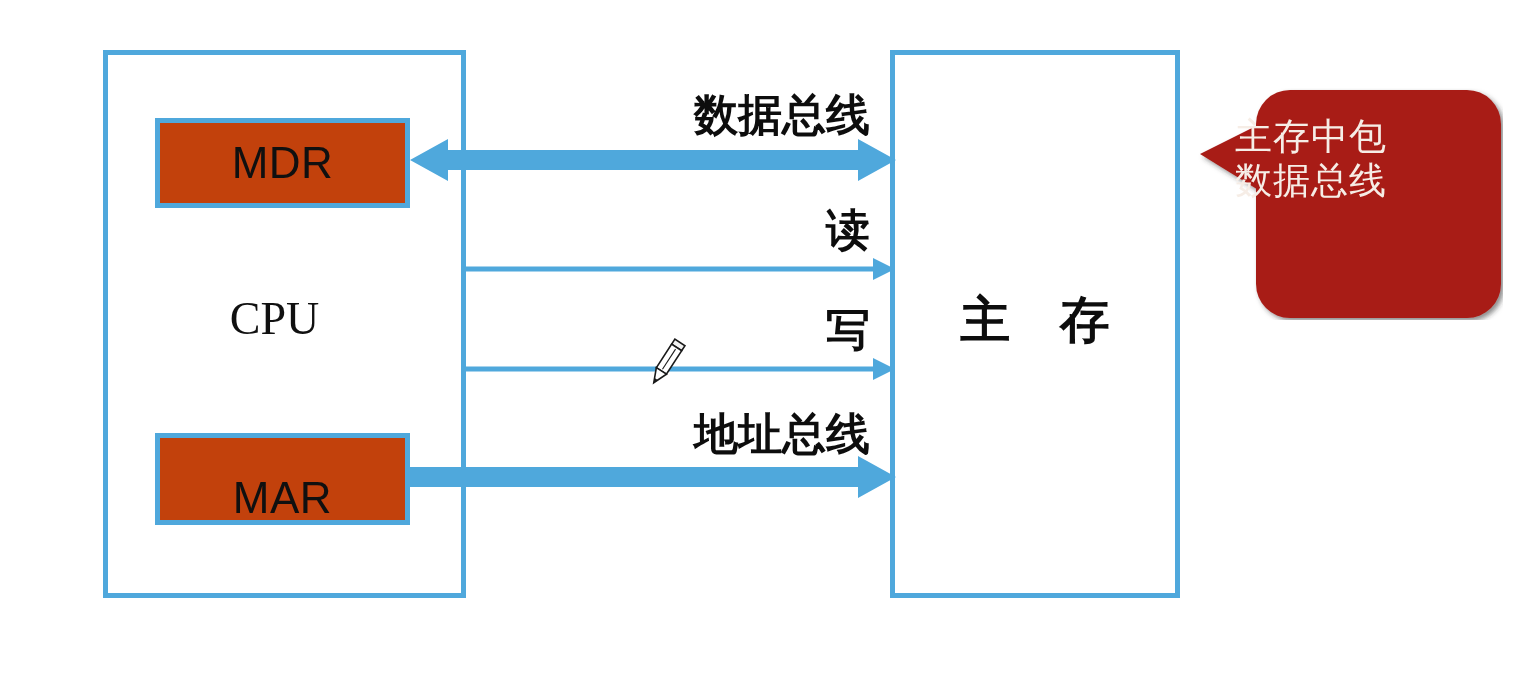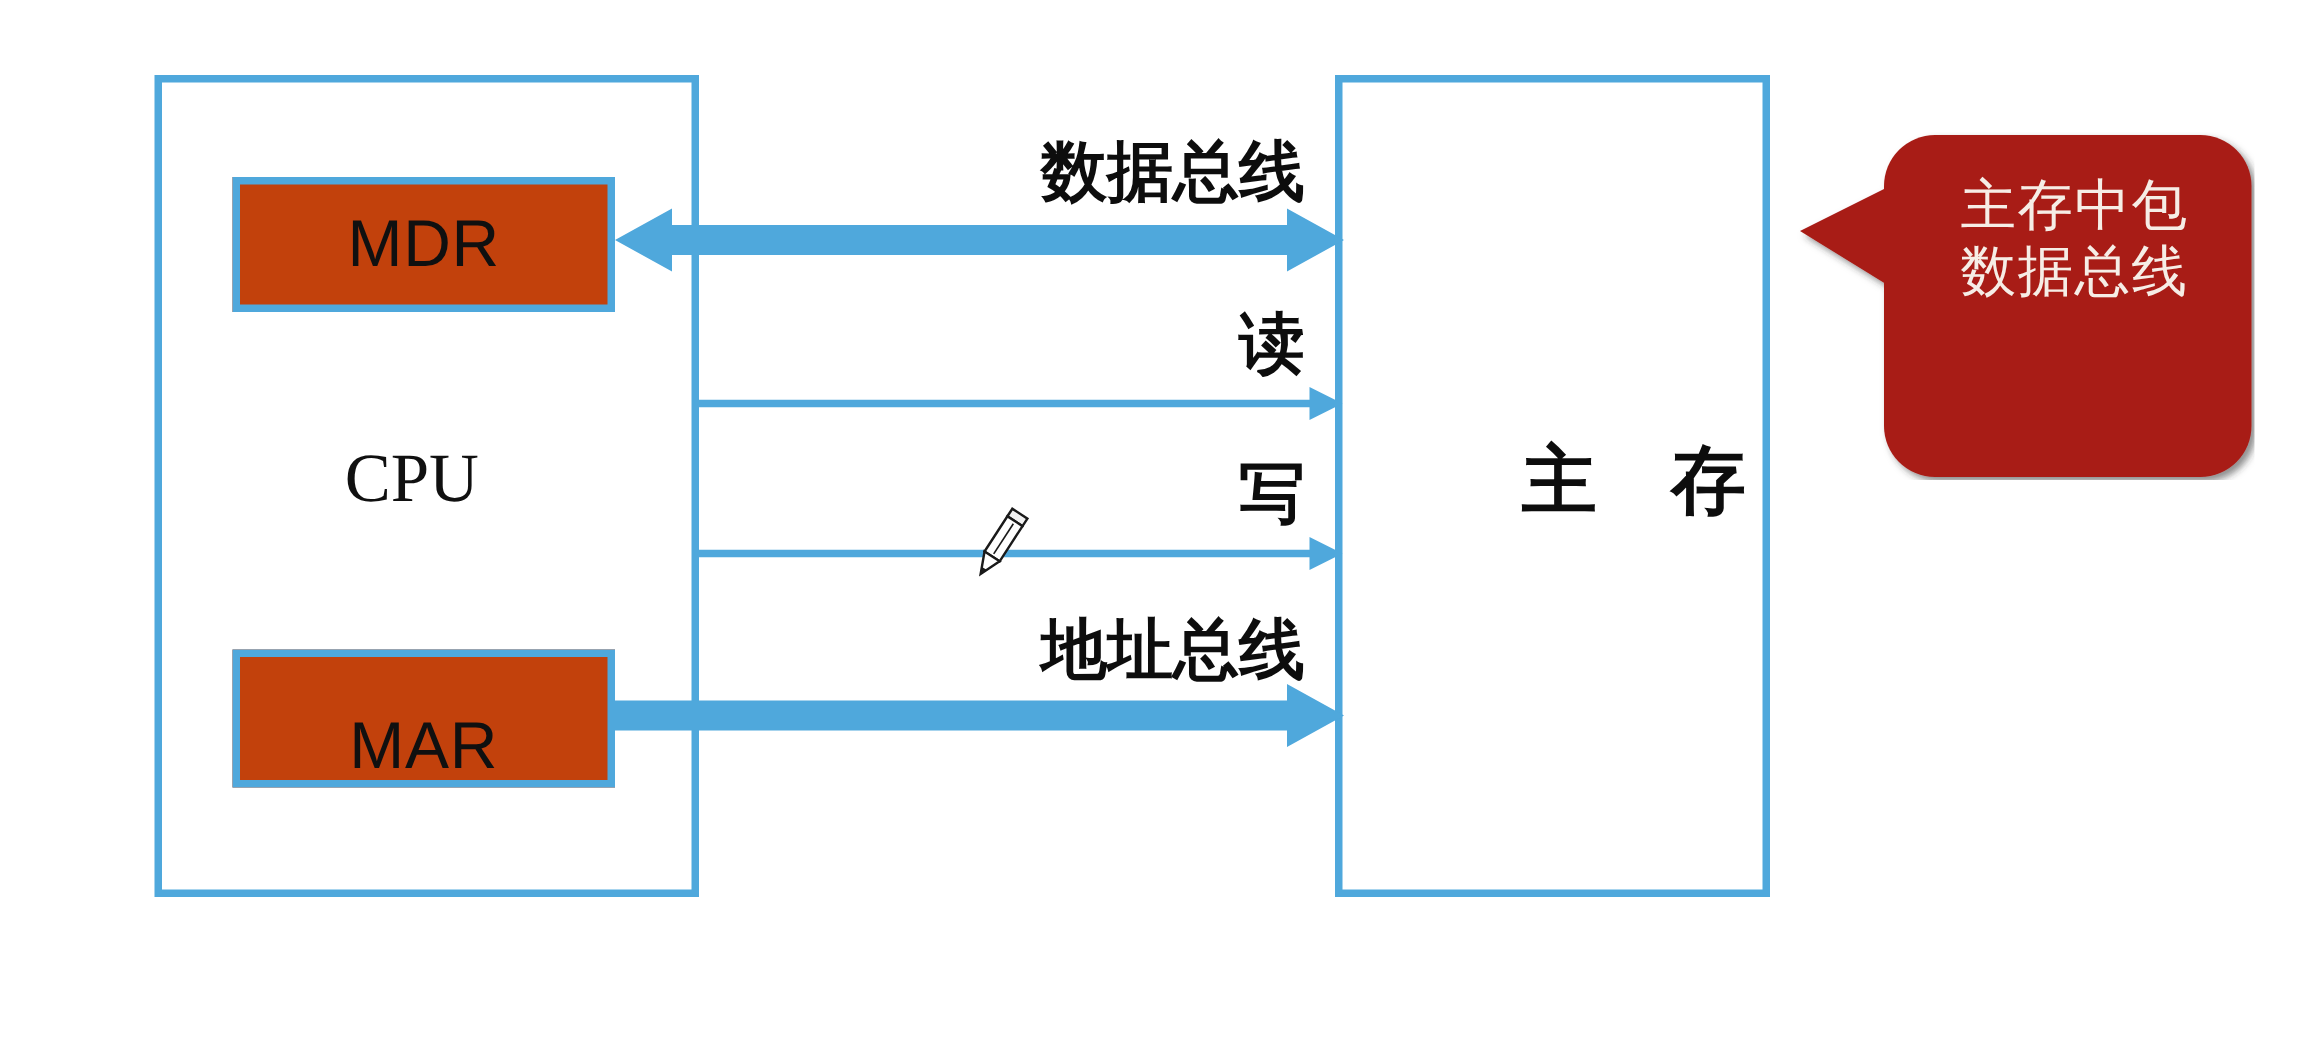--- a/index.html
+++ b/index.html
@@ -56,21 +56,21 @@
     font-family: Liberation Serif, serif;
     font-size: 46px;
     color: #101010;
     line-height: 1;
   }
   #mem-label {
     position: absolute;
     left: 890px;
     top: 295px;
     width: 290px;
-    text-align: right;
+    text-align: center;
     font-family: "DejaVu Serif", serif;
     font-weight: bold;
     font-size: 50px;
     color: #0d0d0d;
     letter-spacing: 16px;
     text-indent: 16px;
     line-height: 1;
   }
 
   
@@ -111,21 +111,21 @@
   
   #callout {
     position: absolute;
     left: 1198px;
     top: 88px;
     width: 305px;
     height: 232px;
   }
   #callout-text {
     position: absolute;
-    left: 1272px;
+    left: 1200px;
     top: 115px;
     width: 222px;
     text-align: center;
     font-family: "DejaVu Serif", serif;
     font-size: 37px;
     line-height: 1.19;
     color: #F6EDE6;
     letter-spacing: 1px;
   }
 </style>

